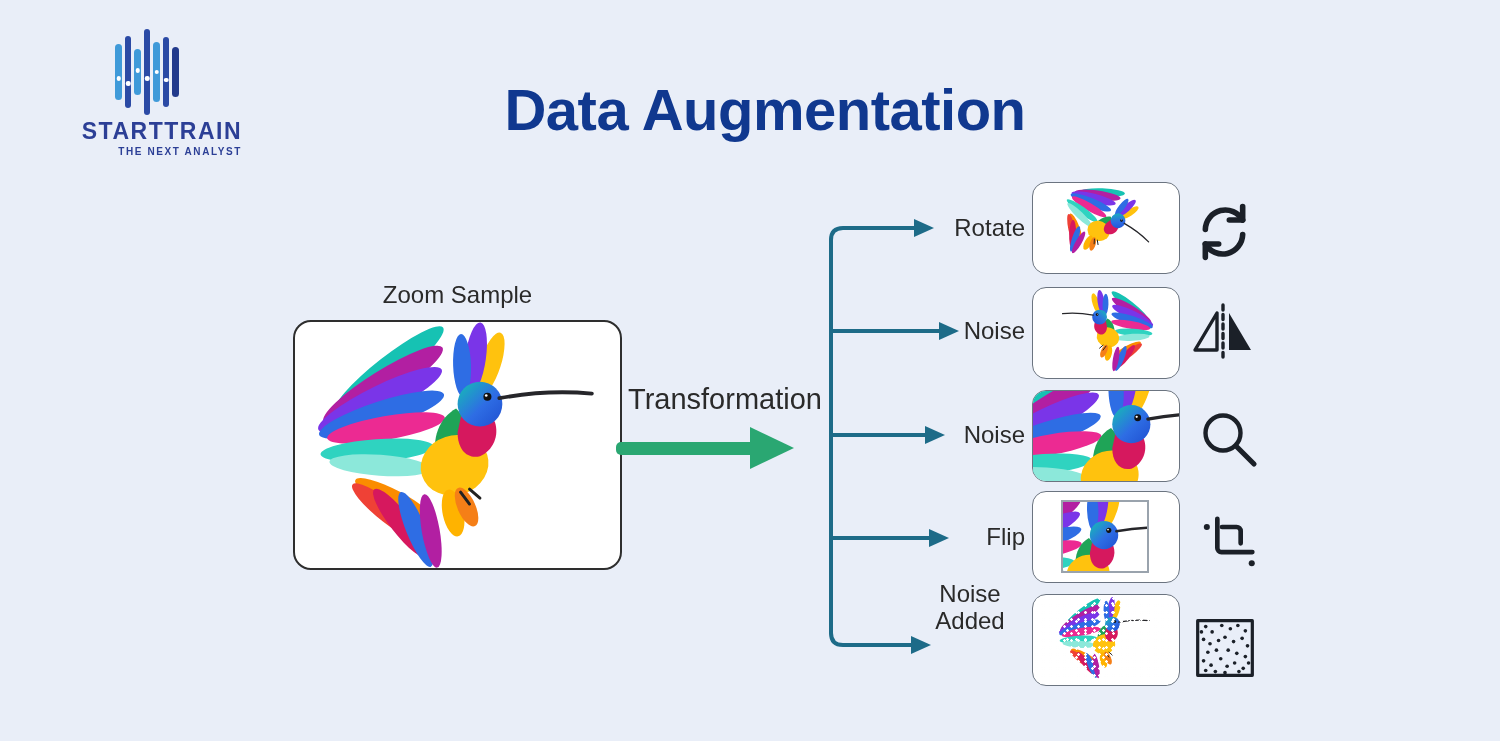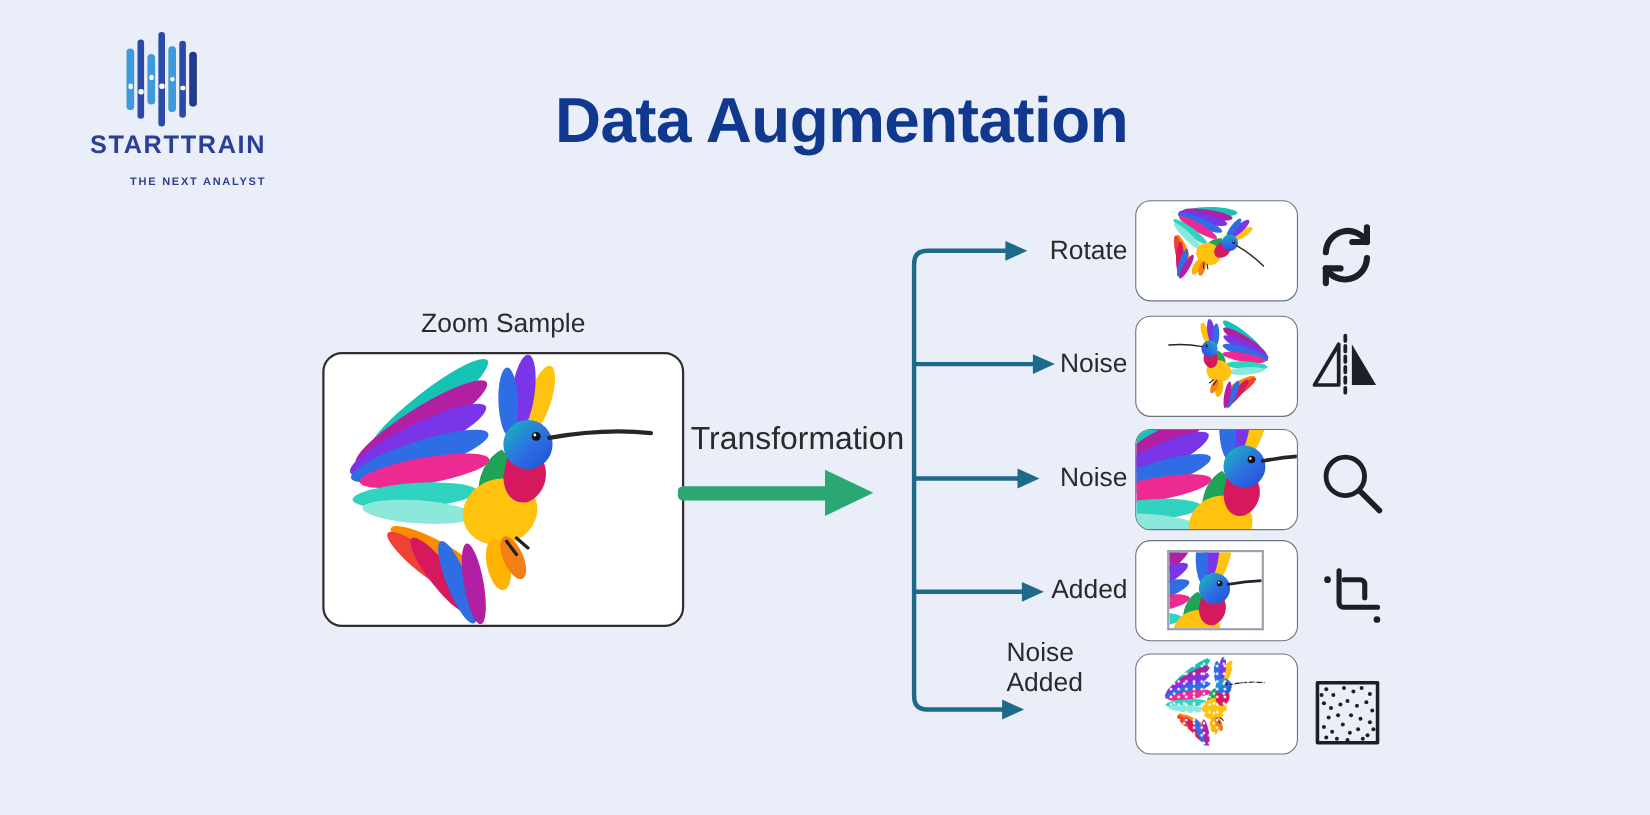--- a/index.html
+++ b/index.html
@@ -20,42 +20,42 @@
   .bar.b1{height:56px;background:var(--bar-light);}
   .bar.b2{height:72px;background:var(--bar-dark);}
   .bar.b3{height:46px;background:var(--bar-light);}
   .bar.b4{height:86px;background:var(--bar-dark);}
   .bar.b5{height:60px;background:var(--bar-light);}
   .bar.b6{height:70px;background:var(--bar-dark);}
   .bar.b7{height:50px;background:var(--bar-deep);}
   .bar .dot{position:absolute;left:50%;transform:translateX(-50%);width:4.5px;height:4.5px;border-radius:50%;background:#fff;}
   .b1 .dot{top:58%;} .b2 .dot{top:63%;} .b3 .dot{top:42%;} .b4 .dot{top:55%;} .b5 .dot{top:46%;} .b6 .dot{top:58%;}
   .logo-name{margin-top:2px;font-size:23px;font-weight:800;letter-spacing:1.5px;color:var(--brand-navy);}
-  .logo-tagline{margin-top:15px;font-size:10px;font-weight:700;letter-spacing:1.6px;color:var(--brand-navy);}
+  .logo-tagline{margin-top:1px;font-size:10px;font-weight:700;letter-spacing:1.6px;color:var(--brand-navy);}
 
   
   .title{position:absolute;left:0;top:76px;width:1530px;text-align:center;font-size:58px;font-weight:800;letter-spacing:-0.5px;color:var(--title-navy);}
 
   
   .sample-label{position:absolute;left:293px;top:281px;width:329px;text-align:center;font-size:24px;color:var(--text-dark);}
   .sample-box{position:absolute;left:293px;top:320px;width:329px;height:250px;background:#fff;border:2.5px solid var(--box-border);border-radius:18px;overflow:hidden;}
   .sample-box svg{width:100%;height:100%;display:block;}
 
   
   .transform-label{position:absolute;left:628px;top:383px;font-size:29px;color:var(--text-dark);}
   .green-arrow{position:absolute;left:616px;top:425px;width:180px;height:46px;}
   .green-arrow polygon,.green-arrow rect{fill:var(--arrow-green);}
 
   
   .tree{position:absolute;left:815px;top:195px;width:160px;height:490px;}
   .tree path{stroke:var(--line-teal);stroke-width:4;fill:none;stroke-linecap:round;}
   .tree polygon{fill:var(--line-teal);}
 
   
-  .branch-label{position:absolute;right:475px;text-align:left;font-size:24px;line-height:27px;color:var(--text-dark);}
+  .branch-label{position:absolute;right:475px;text-align:center;font-size:24px;line-height:27px;color:var(--text-dark);}
   .bl-rotate{top:214px;} .bl-flip{top:317px;} .bl-zoom{top:421px;} .bl-crop{top:523px;}
   .bl-noise{top:580px;width:110px;}
 
   
   .thumb{position:absolute;left:1032px;width:148px;height:92px;background:#fff;border:1.5px solid var(--thumb-border);border-radius:14px;overflow:hidden;}
   .thumb svg{width:100%;height:100%;display:block;}
   .t-rotate{top:182px;} .t-flip{top:287px;} .t-zoom{top:390px;} .t-crop{top:491px;} .t-noise{top:594px;}
   .crop-frame{position:absolute;left:28px;top:8px;width:88px;height:73px;background:#fff;border:2px solid var(--crop-frame-border);overflow:hidden;}
   .crop-frame svg{width:100%;height:100%;display:block;}
   .noise-overlay{position:absolute;inset:0;border-radius:12px;
@@ -165,21 +165,21 @@
     <path d="M16 343 H114"></path>
     <polygon points="114,334 134,343 114,352"></polygon>
     <path d="M16 45 V438"></path>
     <path d="M16 438 Q16 450 28 450 H96"></path>
     <polygon points="96,441 116,450 96,459"></polygon>
   </svg>
 
   <div class="branch-label bl-rotate">Rotate</div>
   <div class="branch-label bl-flip">Noise</div>
   <div class="branch-label bl-zoom">Noise</div>
-  <div class="branch-label bl-crop">Added</div>
+  <div class="branch-label bl-crop">Flip</div>
   <div class="branch-label bl-noise">Noise Added</div>
 
   <div class="thumb t-rotate">
     <svg viewBox="0 0 200 124">
         <use href="#bird" transform="translate(30,6) scale(0.68) rotate(40 100 80)"></use>
       </svg>
   </div>
   <div class="thumb t-flip">
     <svg viewBox="0 0 200 124">
         <use href="#bird" transform="translate(168,4) scale(-0.68,0.68)"></use>

